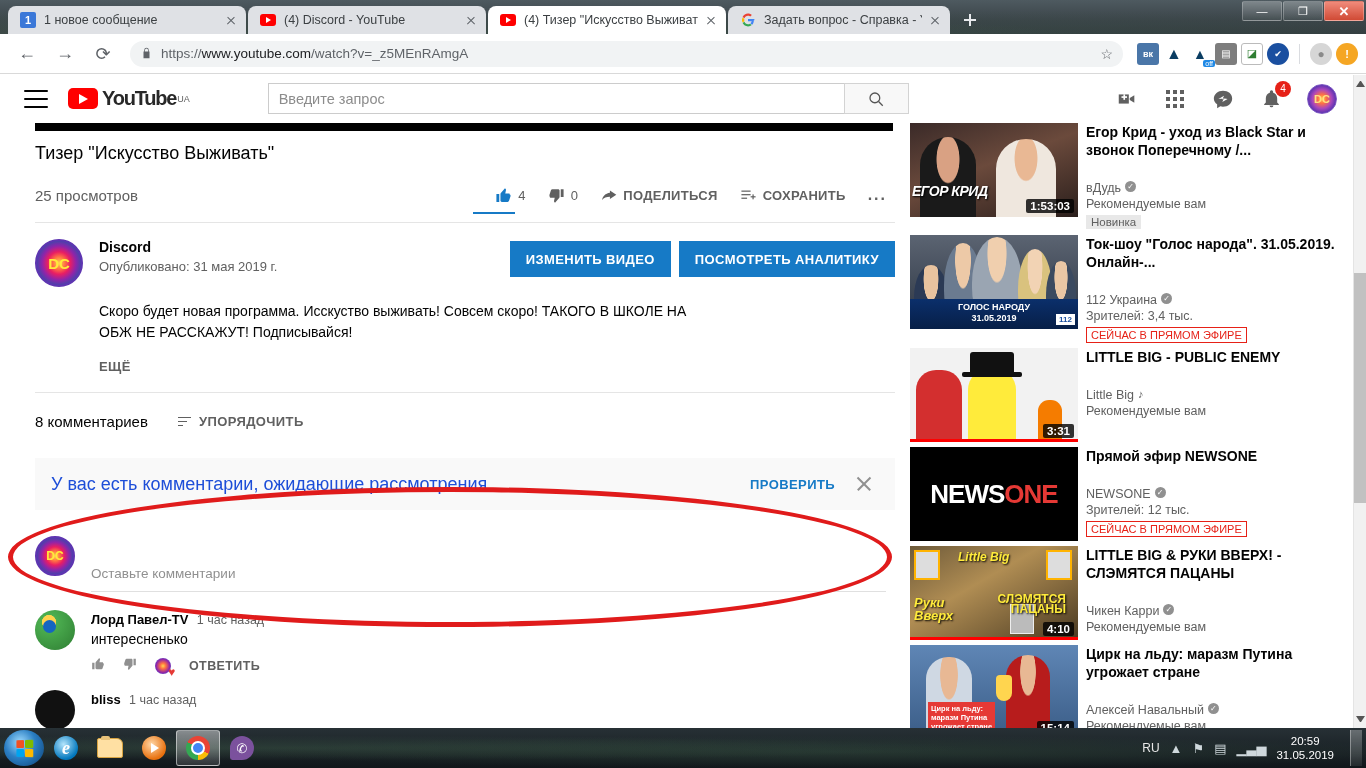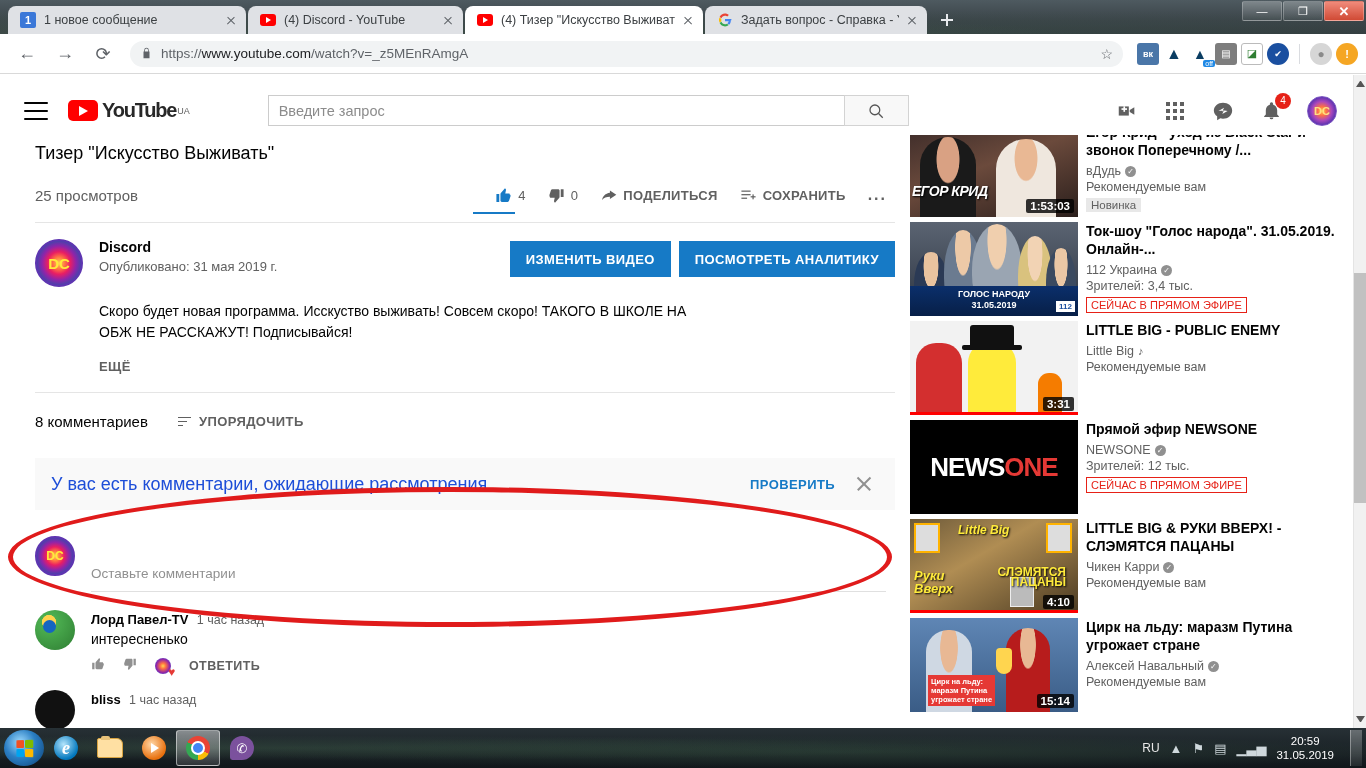--- a/index.html
+++ b/index.html
@@ -111,21 +111,21 @@
          align-items:center; justify-content:center; font-size: 11px; color:#fff;
          position: relative; }
   .ext-sep { width:1px; height:20px; background:#dadce0; margin: 0 6px; }
 
   
   .page { position:absolute; top: 75px; left: 0; width: 1366px; height: 653px;
           background:#fff; overflow: hidden; }
 
   
   .yt-header {
-    position:absolute; top:12px; left:0; width: 1353px; height: 48px;
+    position:absolute; top:0; left:0; width: 1353px; height: 48px;
     background:#fff; display:flex; align-items:center; z-index: 10;
     border-bottom: 1px solid transparent;
   }
   .hamburger { width: 24px; height: 18px; margin-left: 24px; display:flex;
                flex-direction:column; justify-content:space-between; }
   .hamburger span { display:block; height: 2px; background:#030303; border-radius:1px; }
   .yt-logo { display:flex; align-items:center; margin-left: 20px; }
   .yt-logo .play {
     width: 30px; height: 21px; background:#ff0000; border-radius: 5px;
     position:relative; margin-right: 4px;
@@ -279,22 +279,22 @@
   .thumb { width: 168px; height: 94px; flex:0 0 168px; position: relative;
            overflow: hidden; background:#222; }
   .thumb .dur {
     position:absolute; right: 4px; bottom: 4px; background: rgba(0,0,0,.8);
     color:#fff; font-size: 11.5px; font-weight: bold; padding: 1px 4px; border-radius: 2px;
   }
   .thumb .progress { position:absolute; left:0; bottom:0; height: 3px; background:#ff0000; }
   .rec-info { margin-left: 8px; width: 250px; }
   .rec-title { font-size: 14px; font-weight: bold; color:#030303; line-height: 18px;
                max-height: 36px; overflow: hidden; }
-  .rec-chan { font-size: 12.5px; color:#606060; margin-top: 5px;
-              display:flex; align-items:center; gap: 4px; }
+  .rec-chan { font-size: 12.5px; color:#606060; margin-top: 22px;
+              display:flex; align-items:flex-start; gap: 4px; }
   .verified { width: 11px; height: 11px; border-radius: 50%; background:#909090;
               color:#fff; font-size: 8px; display:flex; align-items:center;
               justify-content:center; }
   .note-icon { color: #606060; font-size: 11px; }
   .rec-meta { font-size: 12.5px; color:#606060; margin-top: 2px; }
   .badge-new { display:inline-block; background:#e8e8e8; color:#606060;
                font-size: 11.5px; padding: 1px 5px; margin-top: 4px; }
   .badge-live { display:inline-block; border:1px solid #e62117; color:#e62117;
                 font-size: 11px; padding: 1px 4px; margin-top: 4px; font-weight: 400; }
 
@@ -446,21 +446,21 @@
   <div class="tabstrip">
 
     <div class="tab" style="width:238px;margin-left:8px;">
       <span class="favicon">
           <span class="fav-badge">1</span>
         </span>
       <span class="tab-title">1 новое сообщение</span>
       <span class="tab-close"></span>
     </div>
 
-    <div class="tab" style="width:215px;margin-left:2px;">
+    <div class="tab" style="width:238px;margin-left:2px;">
       <span class="favicon">
           <span class="fav-yt"></span>
         </span>
       <span class="tab-title">(4) Discord - YouTube</span>
       <span class="tab-close"></span>
     </div>
 
     <div class="tab active" style="width:238px;margin-left:2px;">
       <span class="favicon">
           <span class="fav-yt"></span>

